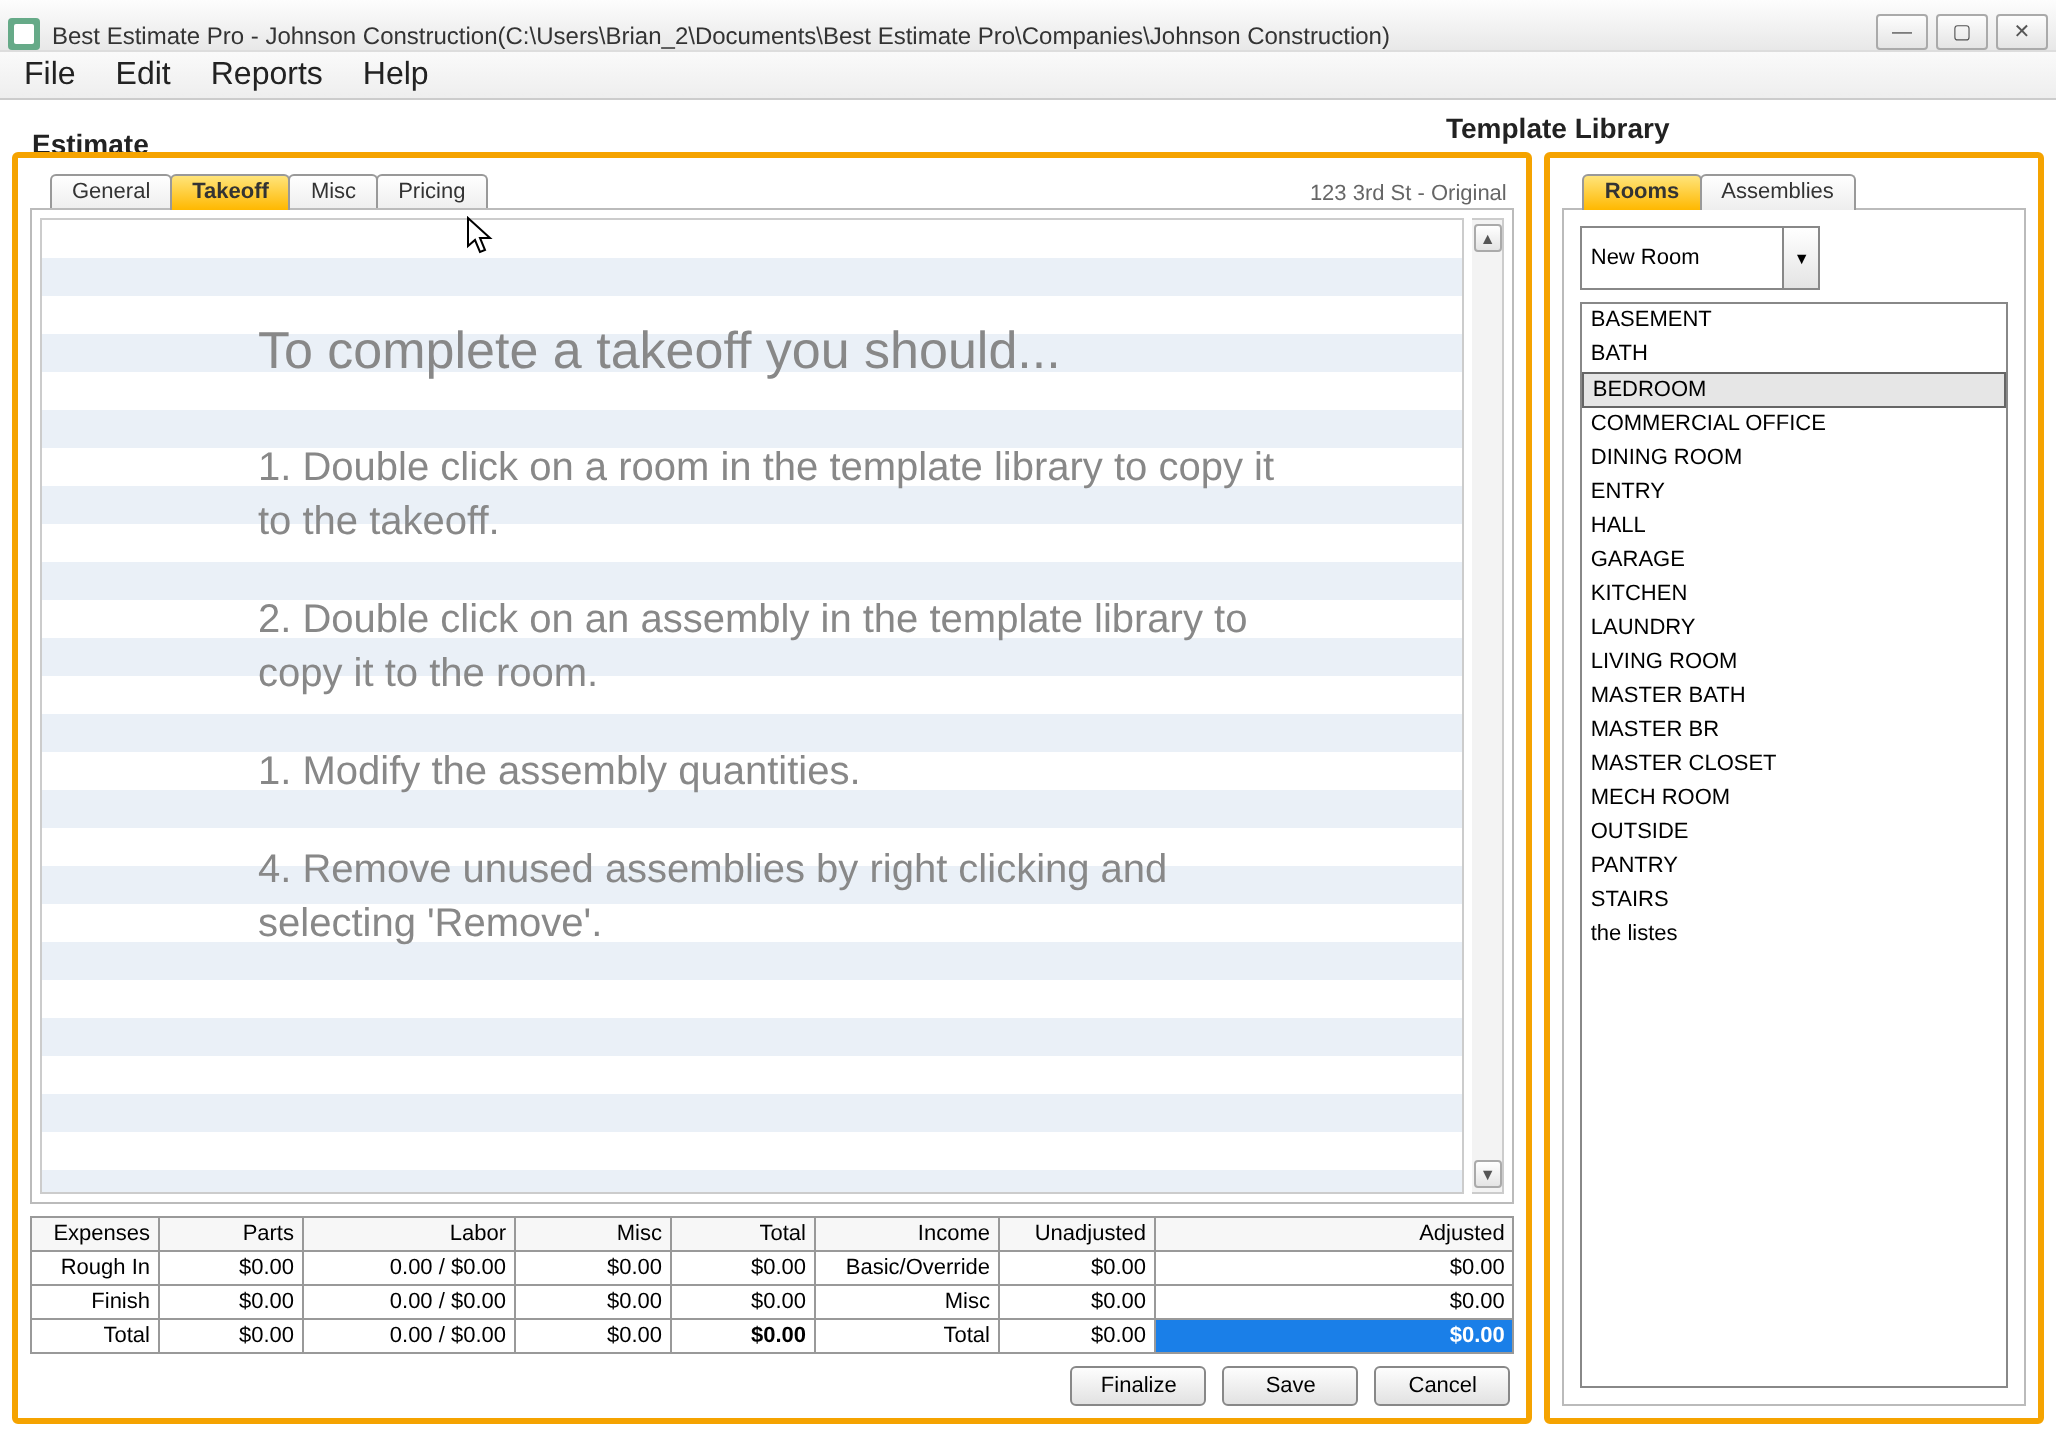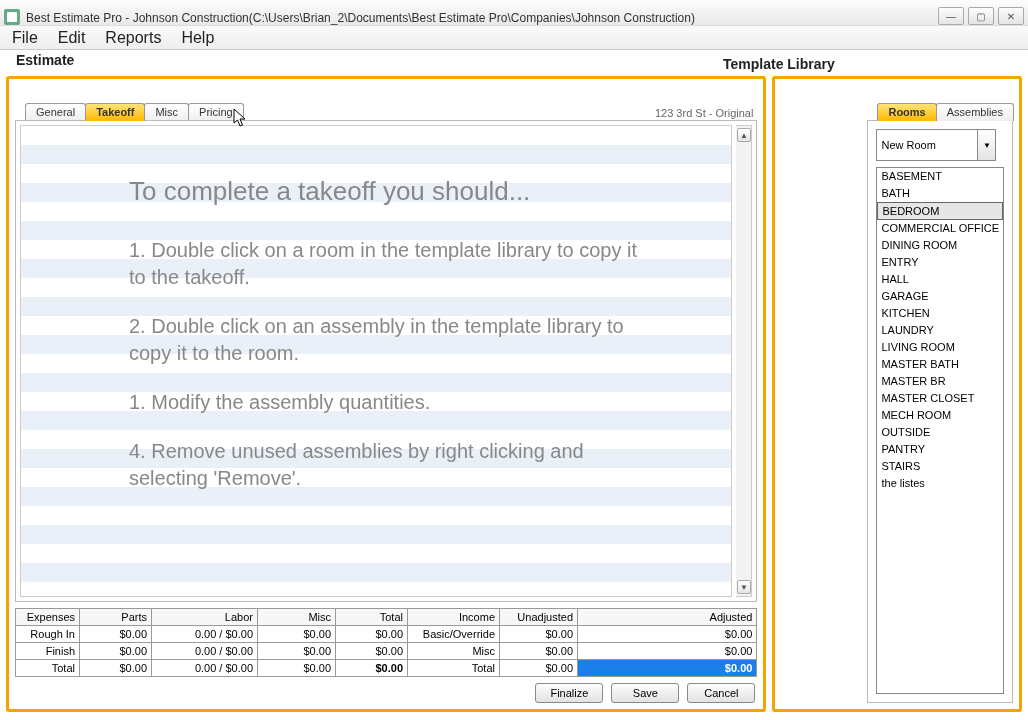--- a/index.html
+++ b/index.html
@@ -17,23 +17,23 @@
 
 .menubar { height: 24px; background: linear-gradient(#fafafa,#eee); border-bottom: 1px solid #ccc; display:flex; align-items:center; padding: 0 2px; }
 .menubar .menuitem { padding: 3px 10px; font-size: 16px; color:#222; }
 
 
 .workspace { position:absolute; top:50px; left:6px; right:6px; bottom:8px; display:flex; gap:6px; }
 
 
 .panel { border: 3px solid #f5a300; border-radius: 3px; background: #fff; display:flex; flex-direction:column; }
 .panel.left { flex: 1 1 auto; }
-.panel.right { width: 300px; align-items: flex-end; }
-
-.panel-body { flex:1; padding: 20px 6px 6px; display:flex; flex-direction:column; position:relative; }
+.panel.right { width: 300px; }
+
+.panel-body { flex:1; padding: 4px 6px 6px; display:flex; flex-direction:column; position:relative; }
 
 
 .tabs { display:flex; align-items:flex-end; height:22px; margin-left:10px; position:relative; }
 .tab { border:1px solid #999; border-bottom:none; padding: 2px 10px 3px; margin-right:-1px; background: linear-gradient(#fff,#eee); border-radius: 3px 3px 0 0; font-size:11px; color:#333; position:relative; }
 .tab.active { background: linear-gradient(#ffe47a,#ffb800); font-weight:bold; z-index:2; }
 .tabs-right-text { position:absolute; right:4px; bottom:2px; font-size:11px; color:#666; }
 
 
 .content-well { border:1px solid #bbb; flex:1; margin-top:-1px; background:#fff; position:relative; display:flex; }
 .striped { flex:1; overflow:hidden; background: repeating-linear-gradient(#fff 0 19px, #eaf0f7 19px 38px); padding: 8px; margin:4px; border:1px solid #ccc; position:relative; }
@@ -84,21 +84,21 @@
   </div>
 </div>
 
 <div class="menubar">
   <div class="menuitem">File</div>
   <div class="menuitem">Edit</div>
   <div class="menuitem">Reports</div>
   <div class="menuitem">Help</div>
 </div>
 
-<div class="outer-label" style="top:52px; left:16px;">Estimate</div>
+<div class="outer-label" style="top:64px; left:16px;">Estimate</div>
 <div class="outer-label" style="top:56px; left:723px;">Template Library</div>
 
 <div class="workspace" style="top:76px;">
 
   <div class="panel left">
     <div class="panel-body">
       <div class="tabs">
         <div class="tab">General</div>
         <div class="tab active">Takeoff</div>
         <div class="tab">Misc</div>

